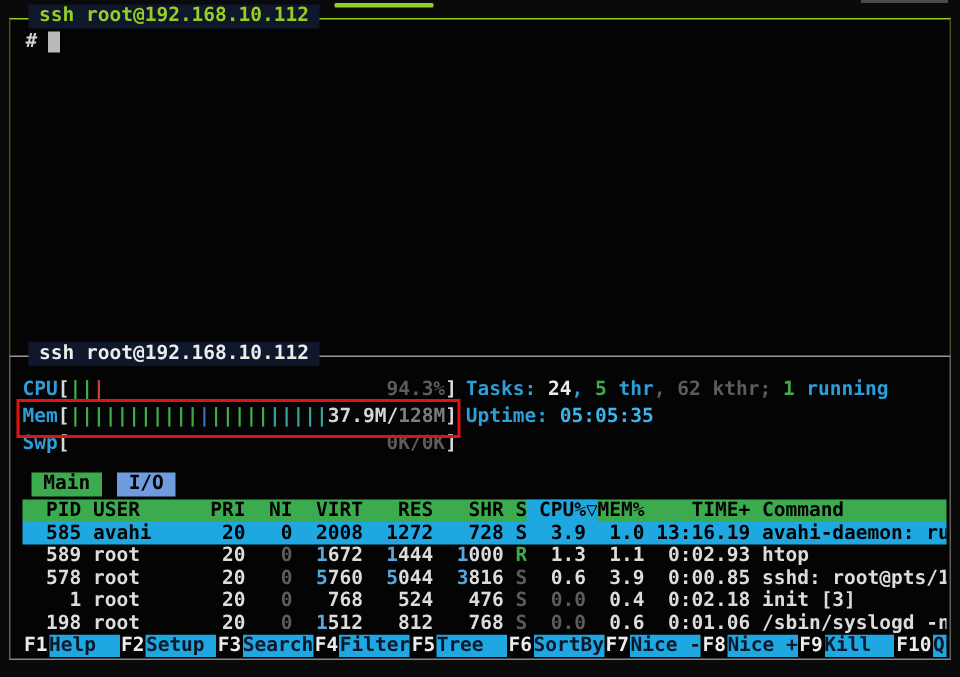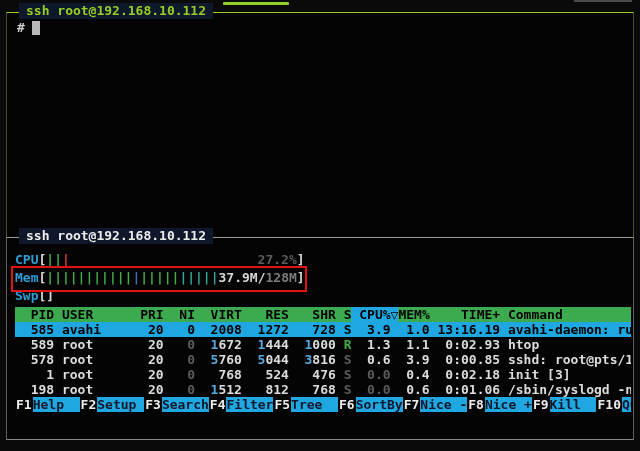--- a/index.html
+++ b/index.html
@@ -99,28 +99,34 @@
   <div class="pane pane-top">
     <span class="ptitle green">ssh root@192.168.10.112</span>
     <div class="prompt"><span>#</span><span class="cursor"></span></div>
   </div>
 
   <div class="pane pane-bot">
     <span class="ptitle white">ssh root@192.168.10.112</span>
     <div class="htop">
       <div class="meters-row">
         <div class="meters-col">
-          <div class="mline"><span class="mlabel">CPU</span><span class="mbracket">[</span><span class="minner"><span class="mbars"><span class="bar-green">|</span><span class="bar-green">|</span><span class="bar-red">|</span></span><span class="mtext"><span class="cl-dim">27.2%</span></span></span><span class="mbracket">]</span></div>
+          <div class="mline"><span class="mlabel">CPU</span><span class="mbracket">[</span><span class="minner"><span class="mbars"><span class="bar-green">|</span><span class="bar-green">|</span><span class="bar-red">|</span></span><span class="mtext"><span class="cl-dim">94.3%</span></span></span><span class="mbracket">]</span></div>
           <div class="mline"><span class="mlabel">Mem</span><span class="mbracket">[</span><span class="minner"><span class="mbars"><span class="bar-green">|</span><span class="bar-green">|</span><span class="bar-green">|</span><span class="bar-green">|</span><span class="bar-green">|</span><span class="bar-green">|</span><span class="bar-green">|</span><span class="bar-green">|</span><span class="bar-green">|</span><span class="bar-green">|</span><span class="bar-green">|</span><span class="bar-blue">|</span><span class="bar-green">|</span><span class="bar-green">|</span><span class="bar-green">|</span><span class="bar-green">|</span><span class="bar-green">|</span><span class="bar-teal">|</span><span class="bar-teal">|</span><span class="bar-teal">|</span><span class="bar-teal">|</span><span class="bar-teal">|</span></span><span class="mtext"><span class="cl-memused">37.9M/</span><span class="cl-memtotal">128M</span></span></span><span class="mbracket">]</span></div>
-          <div class="mline"><span class="mlabel">Swp</span><span class="mbracket">[</span><span class="mbracket">]</span></div>
+          <div class="mline"><span class="mlabel">Swp</span><span class="mbracket">[</span><span class="minner"><span class="mbars"></span><span class="mtext"><span class="cl-dim">0K/0K</span></span></span><span class="mbracket">]</span></div>
           <div class="anno"></div>
         </div>
         <div class="stats-col">
+          <div class="sline"><span class="cl-label">Tasks: </span><span class="cl-bright">24</span><span class="cl-label">, </span><span class="cl-green">5</span><span class="cl-label"> thr</span><span class="cl-dim">, 62 kthr; </span><span class="cl-green">1</span><span class="cl-label"> running</span></div>
+          <div class="sline"><span class="cl-label">Uptime: </span><span class="cl-uptime">05:05:35</span></div>
         </div>
       </div>
+      <div class="tabs">
+          <span class="tab active">Main</span>
+          <span class="tab inactive">I/O</span>
+        </div>
       <div class="thead"><span class="c col-pid r" style="width: 5ch;">PID</span><span class="c col-user l" style="width: 9ch;">USER</span><span class="c col-pri r" style="width: 4ch;">PRI</span><span class="c col-ni r" style="width: 4ch;">NI</span><span class="c col-virt r" style="width: 6ch;">VIRT</span><span class="c col-res r" style="width: 6ch;">RES</span><span class="c col-shr r" style="width: 6ch;">SHR</span><span class="c col-s r" style="width: 2ch;">S</span><span class="c col-cpu r hcell-sort" style="width: 5ch;">CPU%</span><span class="c col-arrow l hcell-sort" style="width: 1ch;">▽</span><span class="c col-mem r" style="width: 4ch;">MEM%</span><span class="c col-time r" style="width: 9ch;">TIME+</span><span class="c col-command l">Command</span></div>
       <div>
           <div class="trow sel"><span class="c col-pid r" style="width: 5ch;">585</span><span class="c col-user l" style="width: 9ch;">avahi</span><span class="c col-pri r" style="width: 4ch;">20</span><span class="c col-ni r dim" style="width: 4ch;">0</span><span class="c col-virt r" style="width: 6ch;"><span class="kpre">2</span>008</span><span class="c col-res r" style="width: 6ch;"><span class="kpre">1</span>272</span><span class="c col-shr r" style="width: 6ch;">728</span><span class="c col-s r dim" style="width: 2ch;">S</span><span class="c col-cpu r" style="width: 5ch;">3.9</span><span class="c col-arrow l" style="width: 1ch;"></span><span class="c col-mem r" style="width: 4ch;">1.0</span><span class="c col-time r" style="width: 9ch;">13:16.19</span><span class="c col-command l">avahi-daemon: running</span></div>
           <div class="trow"><span class="c col-pid r" style="width: 5ch;">589</span><span class="c col-user l" style="width: 9ch;">root</span><span class="c col-pri r" style="width: 4ch;">20</span><span class="c col-ni r dim" style="width: 4ch;">0</span><span class="c col-virt r" style="width: 6ch;"><span class="kpre">1</span>672</span><span class="c col-res r" style="width: 6ch;"><span class="kpre">1</span>444</span><span class="c col-shr r" style="width: 6ch;"><span class="kpre">1</span>000</span><span class="c col-s r grn" style="width: 2ch;">R</span><span class="c col-cpu r" style="width: 5ch;">1.3</span><span class="c col-arrow l" style="width: 1ch;"></span><span class="c col-mem r" style="width: 4ch;">1.1</span><span class="c col-time r" style="width: 9ch;">0:02.93</span><span class="c col-command l">htop</span></div>
           <div class="trow"><span class="c col-pid r" style="width: 5ch;">578</span><span class="c col-user l" style="width: 9ch;">root</span><span class="c col-pri r" style="width: 4ch;">20</span><span class="c col-ni r dim" style="width: 4ch;">0</span><span class="c col-virt r" style="width: 6ch;"><span class="kpre">5</span>760</span><span class="c col-res r" style="width: 6ch;"><span class="kpre">5</span>044</span><span class="c col-shr r" style="width: 6ch;"><span class="kpre">3</span>816</span><span class="c col-s r dim" style="width: 2ch;">S</span><span class="c col-cpu r" style="width: 5ch;">0.6</span><span class="c col-arrow l" style="width: 1ch;"></span><span class="c col-mem r" style="width: 4ch;">3.9</span><span class="c col-time r" style="width: 9ch;">0:00.85</span><span class="c col-command l">sshd: root@pts/1</span></div>
           <div class="trow"><span class="c col-pid r" style="width: 5ch;">1</span><span class="c col-user l" style="width: 9ch;">root</span><span class="c col-pri r" style="width: 4ch;">20</span><span class="c col-ni r dim" style="width: 4ch;">0</span><span class="c col-virt r" style="width: 6ch;">768</span><span class="c col-res r" style="width: 6ch;">524</span><span class="c col-shr r" style="width: 6ch;">476</span><span class="c col-s r dim" style="width: 2ch;">S</span><span class="c col-cpu r dim" style="width: 5ch;">0.0</span><span class="c col-arrow l" style="width: 1ch;"></span><span class="c col-mem r" style="width: 4ch;">0.4</span><span class="c col-time r" style="width: 9ch;">0:02.18</span><span class="c col-command l">init [3]</span></div>
           <div class="trow"><span class="c col-pid r" style="width: 5ch;">198</span><span class="c col-user l" style="width: 9ch;">root</span><span class="c col-pri r" style="width: 4ch;">20</span><span class="c col-ni r dim" style="width: 4ch;">0</span><span class="c col-virt r" style="width: 6ch;"><span class="kpre">1</span>512</span><span class="c col-res r" style="width: 6ch;">812</span><span class="c col-shr r" style="width: 6ch;">768</span><span class="c col-s r dim" style="width: 2ch;">S</span><span class="c col-cpu r dim" style="width: 5ch;">0.0</span><span class="c col-arrow l" style="width: 1ch;"></span><span class="c col-mem r" style="width: 4ch;">0.6</span><span class="c col-time r" style="width: 9ch;">0:01.06</span><span class="c col-command l">/sbin/syslogd -n</span></div>
         </div>
       <div class="fbar"><span class="fitem"><span class="fkey">F1</span><span class="flabel">Help</span></span><span class="fitem"><span class="fkey">F2</span><span class="flabel">Setup</span></span><span class="fitem"><span class="fkey">F3</span><span class="flabel">Search</span></span><span class="fitem"><span class="fkey">F4</span><span class="flabel">Filter</span></span><span class="fitem"><span class="fkey">F5</span><span class="flabel">Tree</span></span><span class="fitem"><span class="fkey">F6</span><span class="flabel">SortBy</span></span><span class="fitem"><span class="fkey">F7</span><span class="flabel">Nice -</span></span><span class="fitem"><span class="fkey">F8</span><span class="flabel">Nice +</span></span><span class="fitem"><span class="fkey">F9</span><span class="flabel">Kill</span></span><span class="fitem last"><span class="fkey">F10</span><span class="flabel last">Quit</span></span></div>
     </div>

